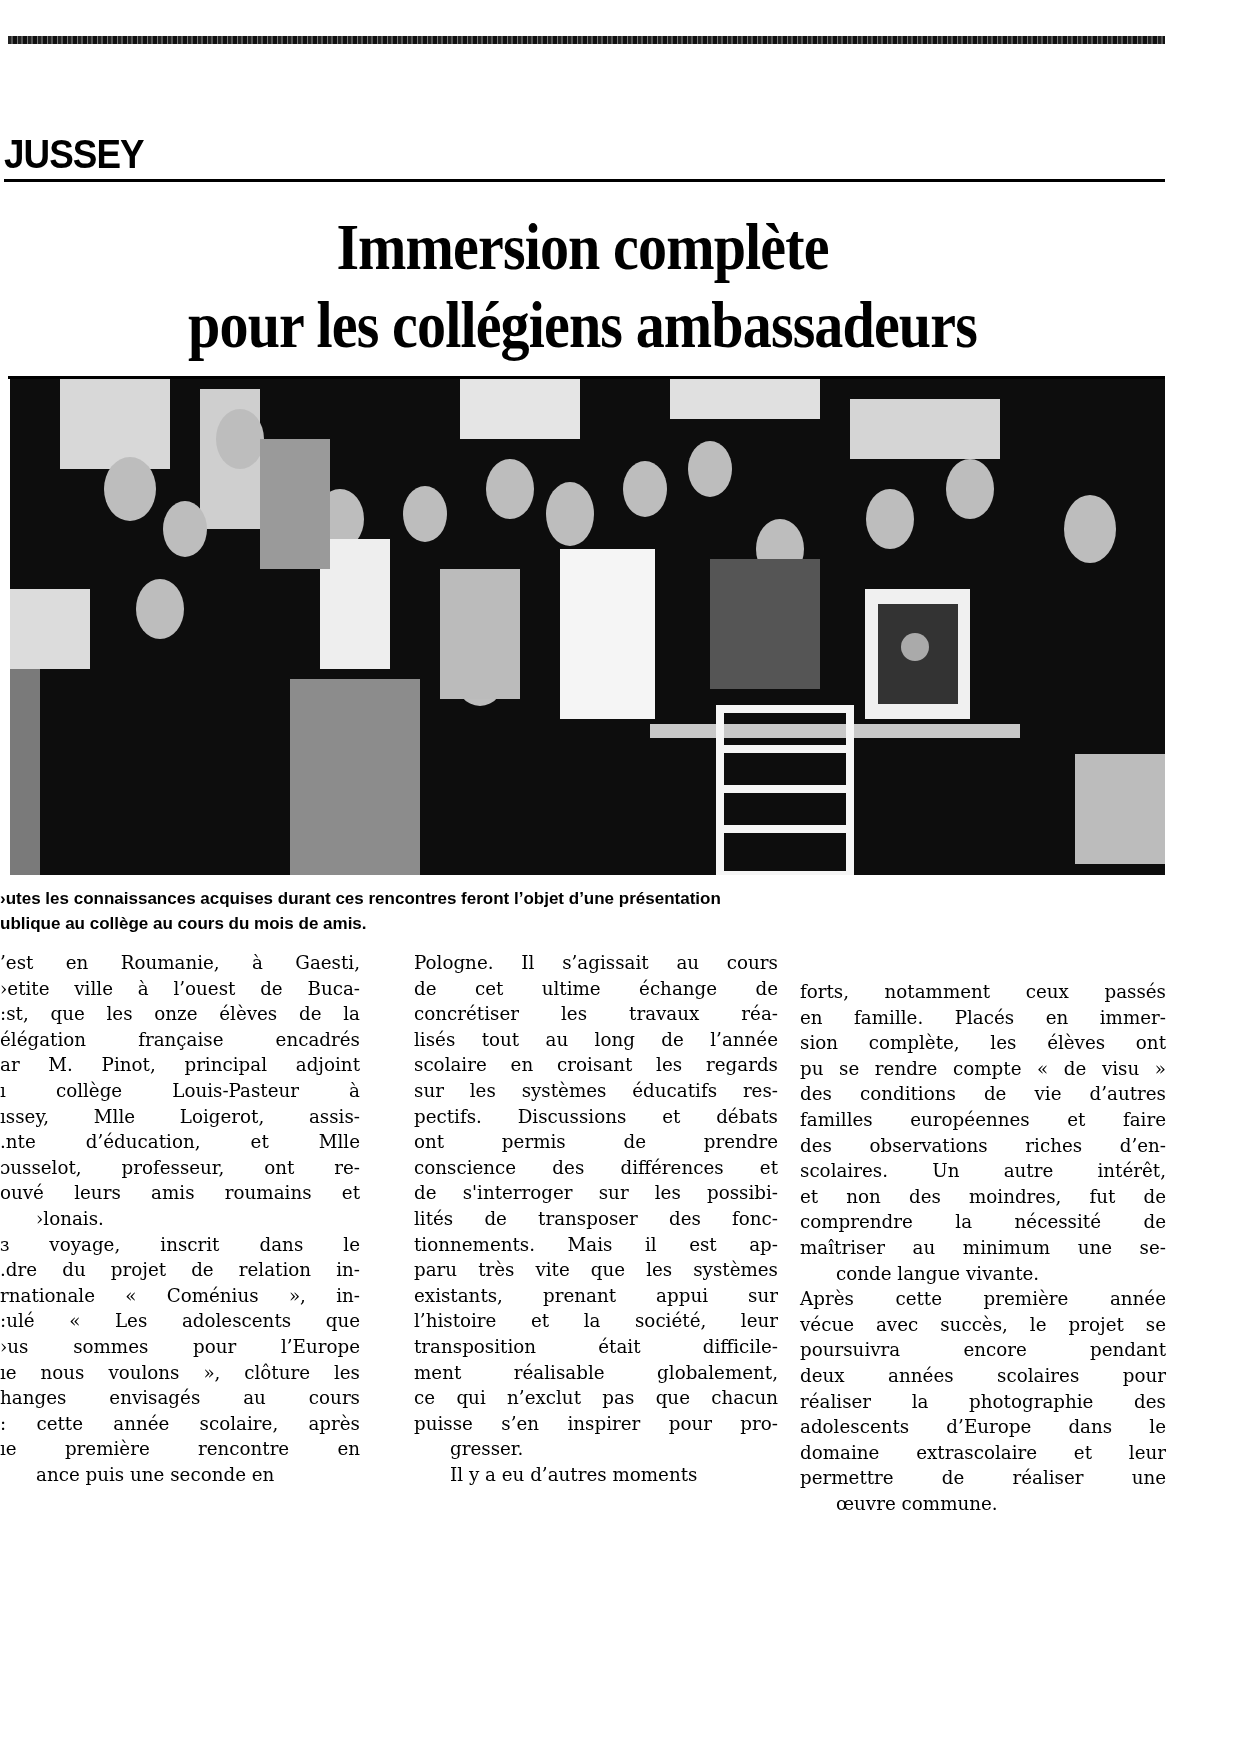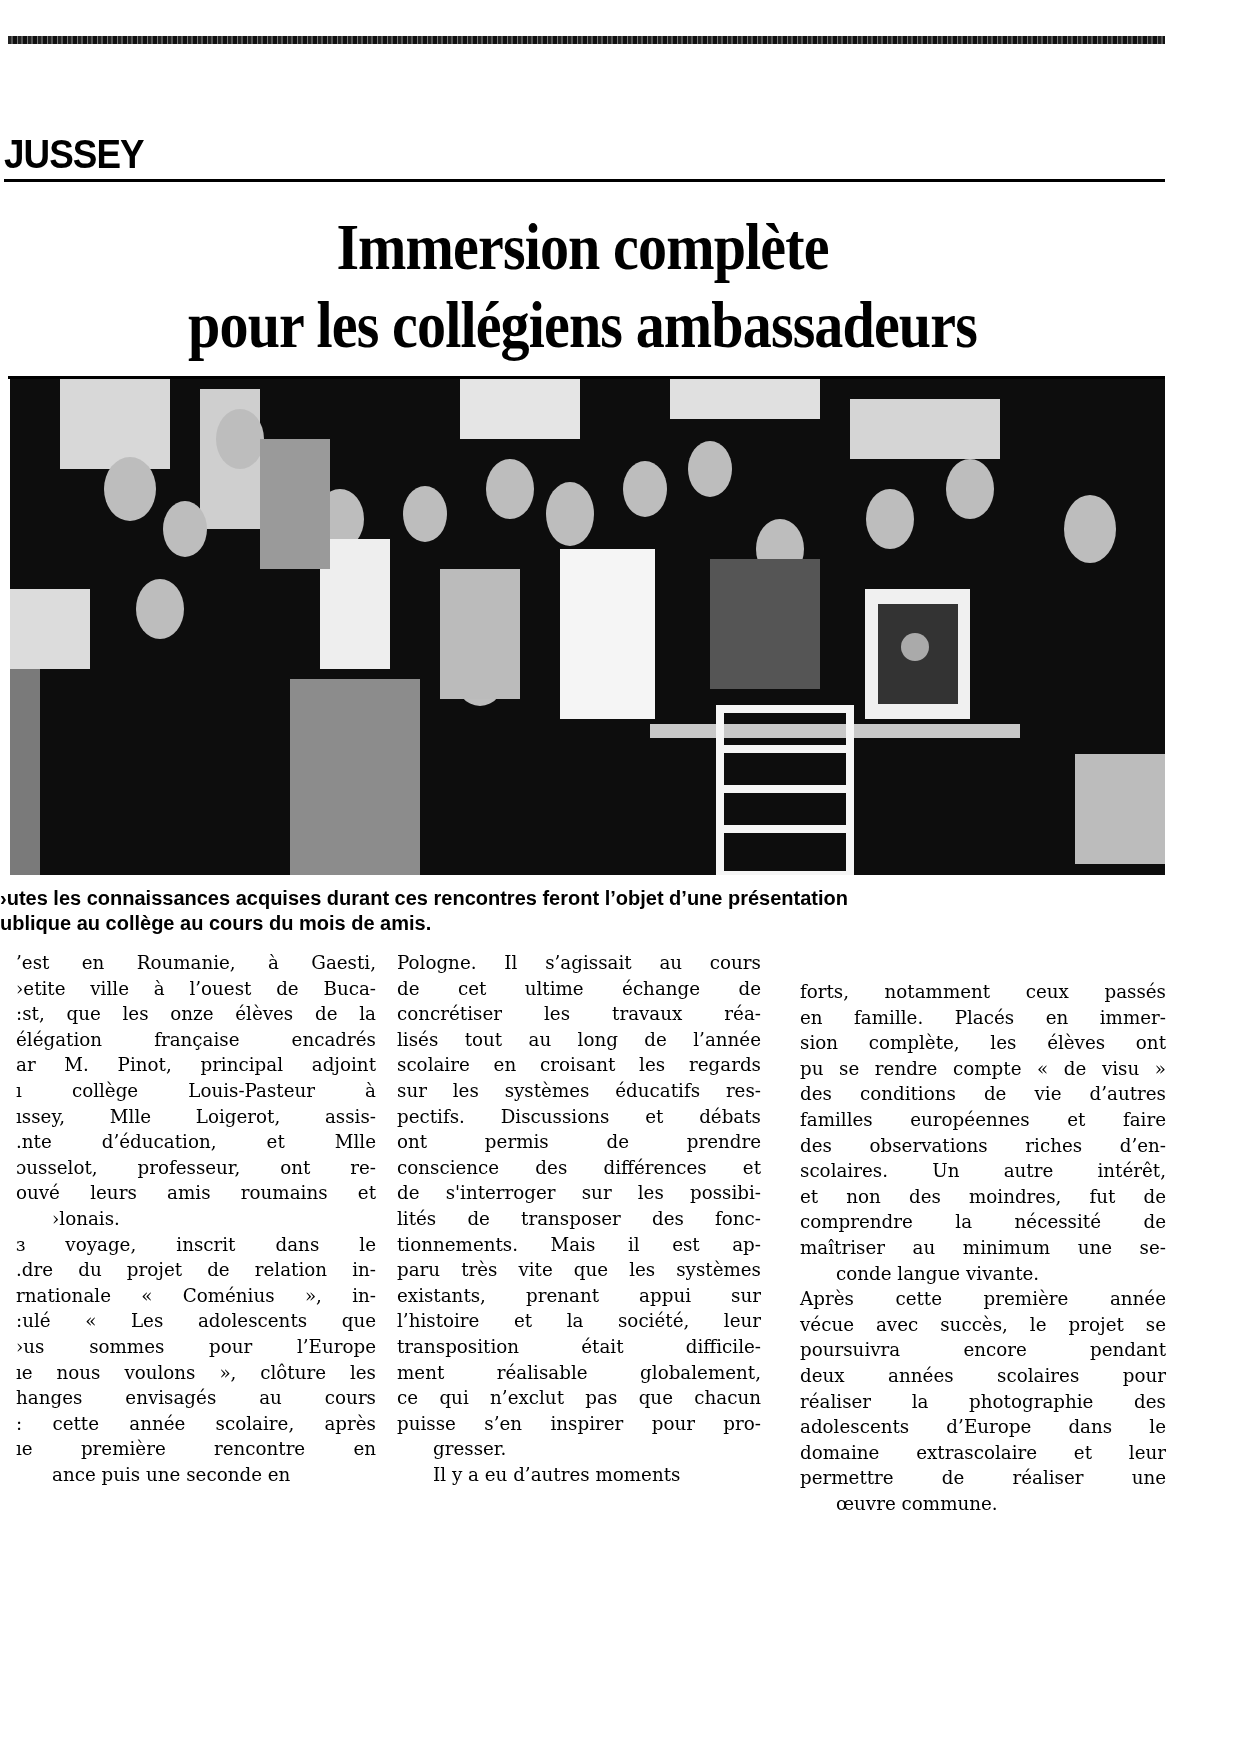--- a/index.html
+++ b/index.html
@@ -8,27 +8,27 @@
     background: repeating-linear-gradient(90deg, #222 0 3px, #555 3px 5px, #111 5px 9px, #777 9px 10px); }
   .section-label { position: absolute; left: 4px; top: 132px; font-family: "Liberation Sans", sans-serif; font-weight: bold;
     font-size: 40px; letter-spacing: -1px; line-height: 44px; transform: scaleX(0.92); transform-origin: left; }
   .section-rule { position: absolute; left: 4px; top: 179px; width: 1161px; height: 3px; background: #000; }
   .headline { position: absolute; left: 0; top: 208px; width: 1165px; text-align: center; font-family: "Liberation Serif", serif;
     font-weight: bold; font-size: 66px; line-height: 78px; letter-spacing: -1px; transform: scaleX(0.88); transform-origin: center; }
   .headline-rule { position: absolute; left: 8px; top: 376px; width: 1157px; height: 3px; background: #000; }
   .photo { position: absolute; left: 10px; top: 379px; width: 1155px; height: 496px; background: #111; overflow: hidden; }
   .photo svg { display: block; }
   .caption { position: absolute; left: 0; top: 886px; width: 1170px; font-family: "Liberation Sans", sans-serif; font-weight: bold;
-    font-size: 20px; line-height: 25px; white-space: nowrap; }
+    font-size: 17px; line-height: 25px; white-space: nowrap; }
   .columns { position: absolute; top: 950px; left: 0; }
   .col { position: absolute; top: 0; font-family: "DejaVu Serif", serif; font-size: 18.3px; line-height: 25.6px; text-align: justify; }
   .col .line { display: block; white-space: nowrap; text-align-last: justify; text-align: justify; }
   .col .line.last { text-align-last: left; padding-left: 36px; }
-  .col-1 { left: 16px; width: 360px; }
-  .col-2 { left: 397px; width: 364px; }
+  .col-1 { left: 0; width: 360px; }
+  .col-2 { left: 414px; width: 364px; }
   .col-3 { left: 800px; width: 366px; margin-top: 29px; }
 </style>
 </head>
 <body>
 
 <div class="top-rule"></div>
 
 <div class="section-label">JUSSEY</div>
 <div class="section-rule"></div>
 

